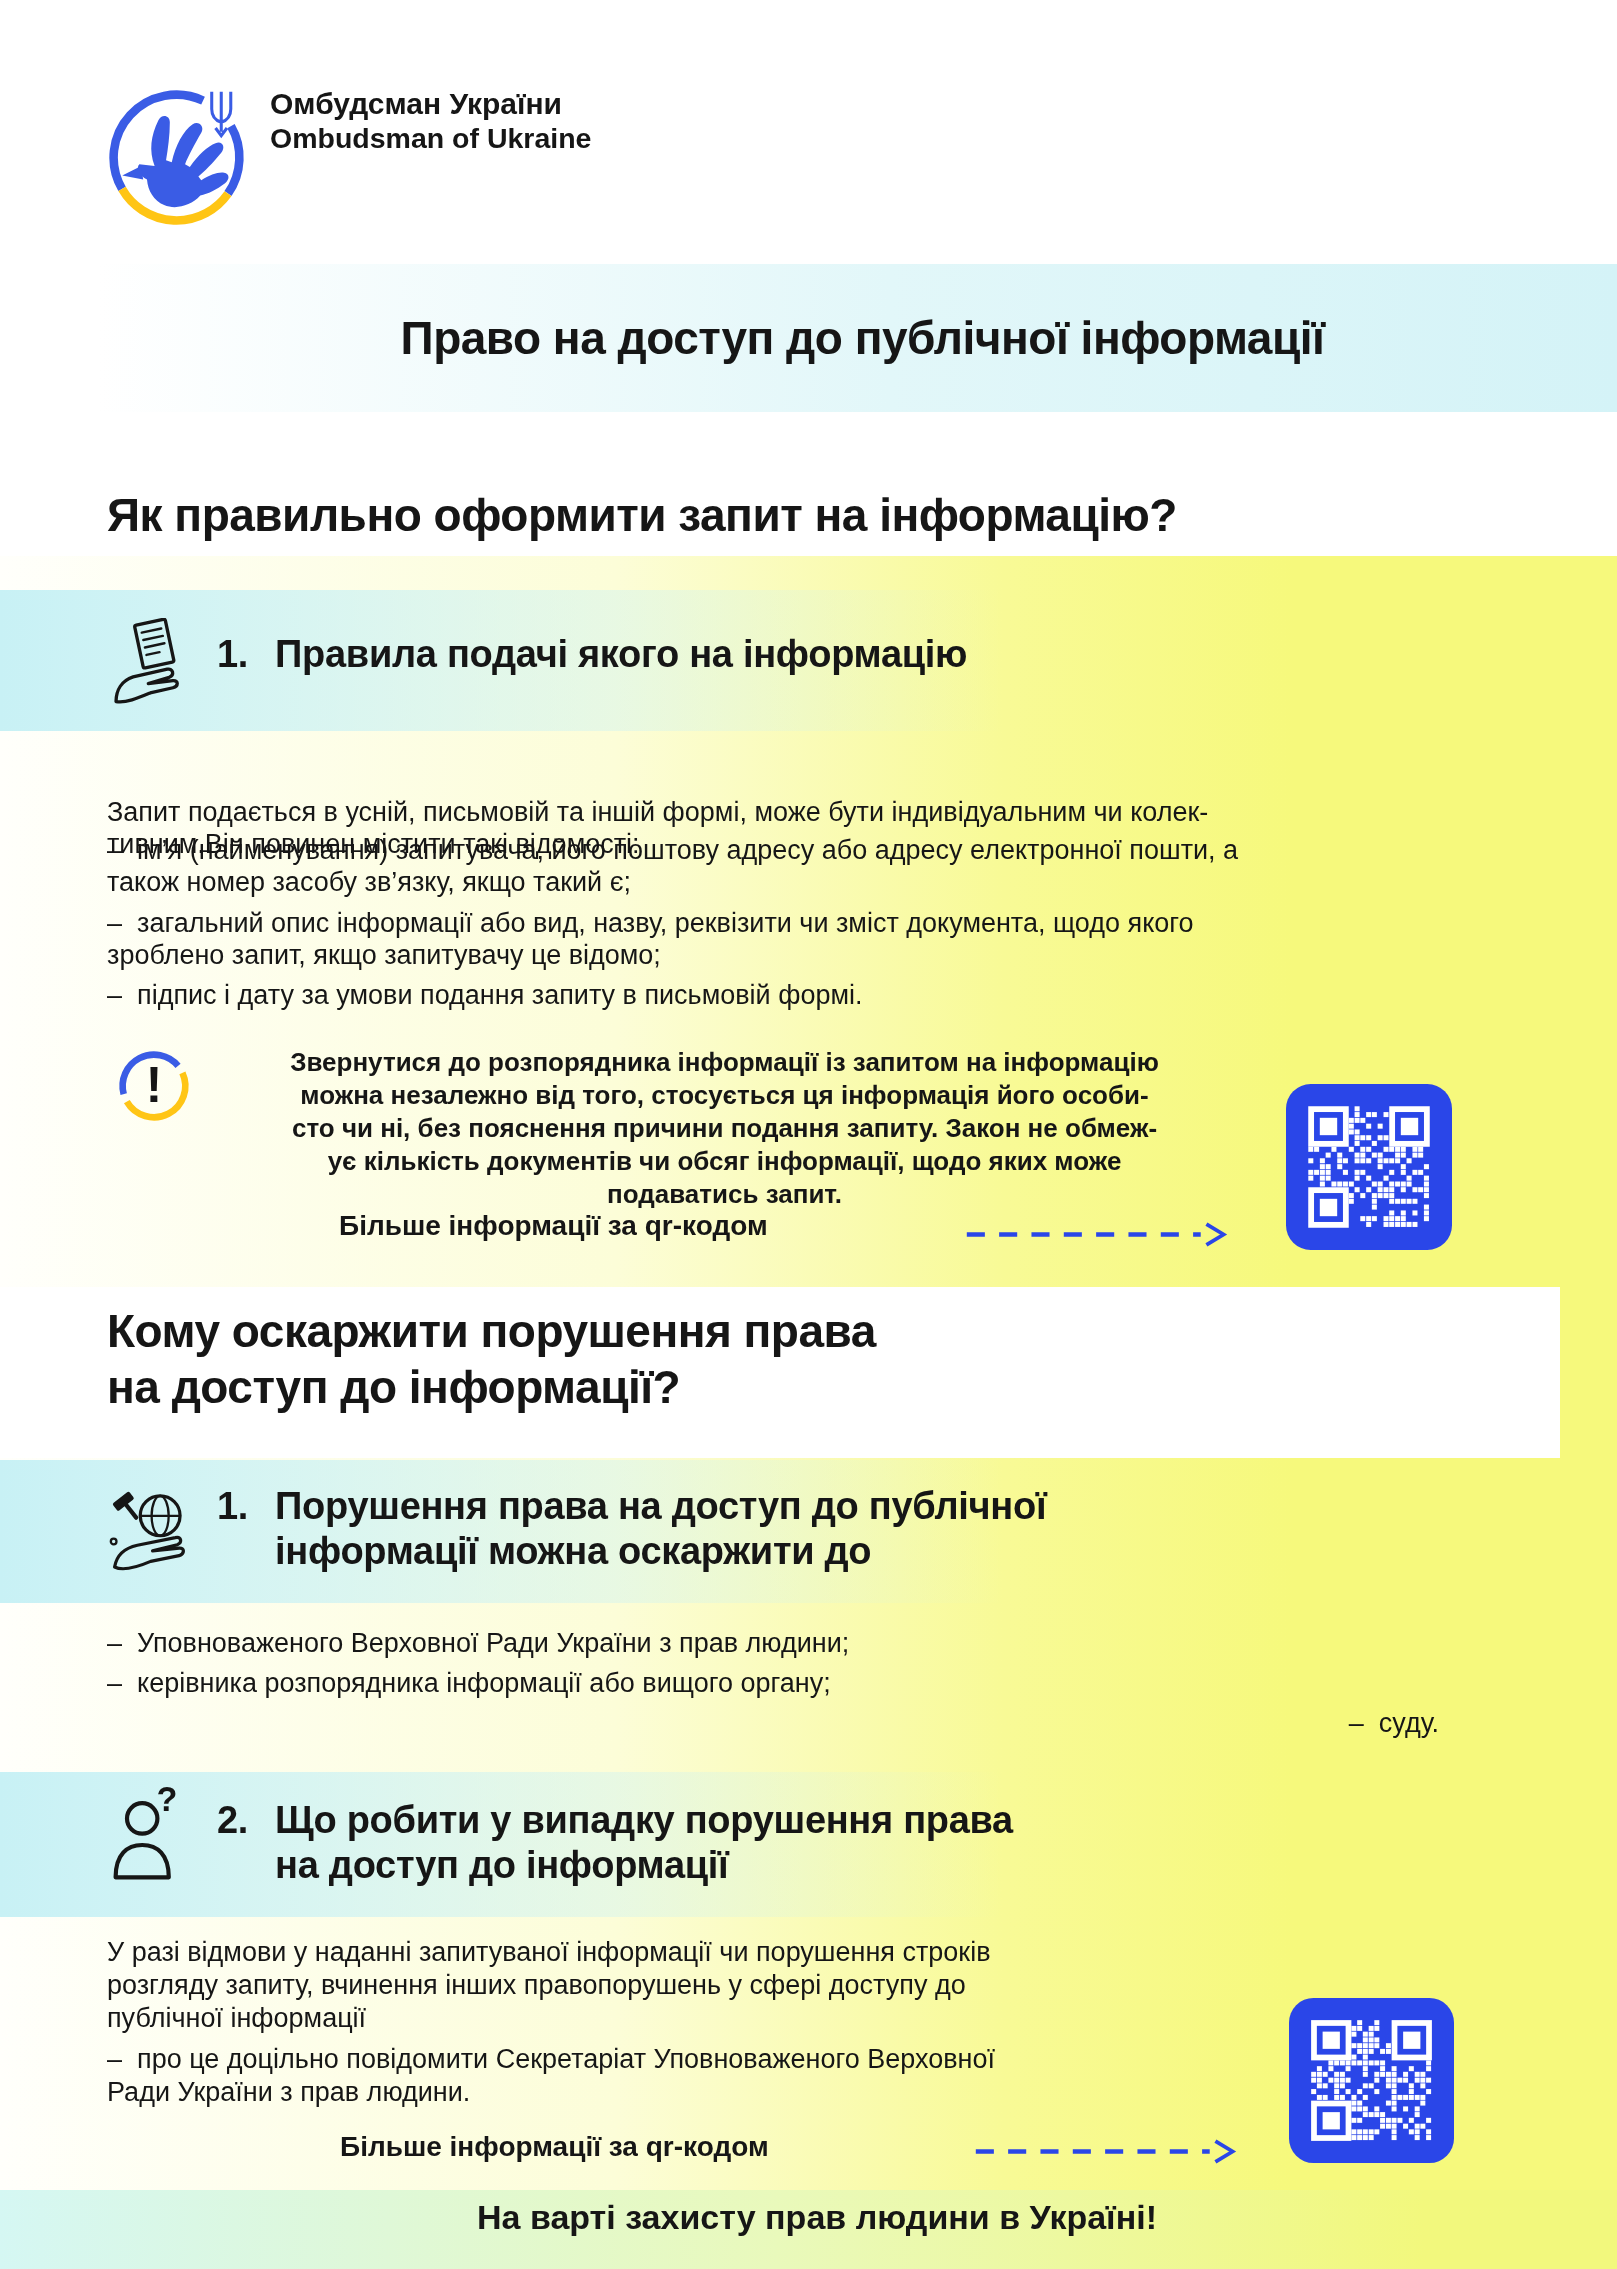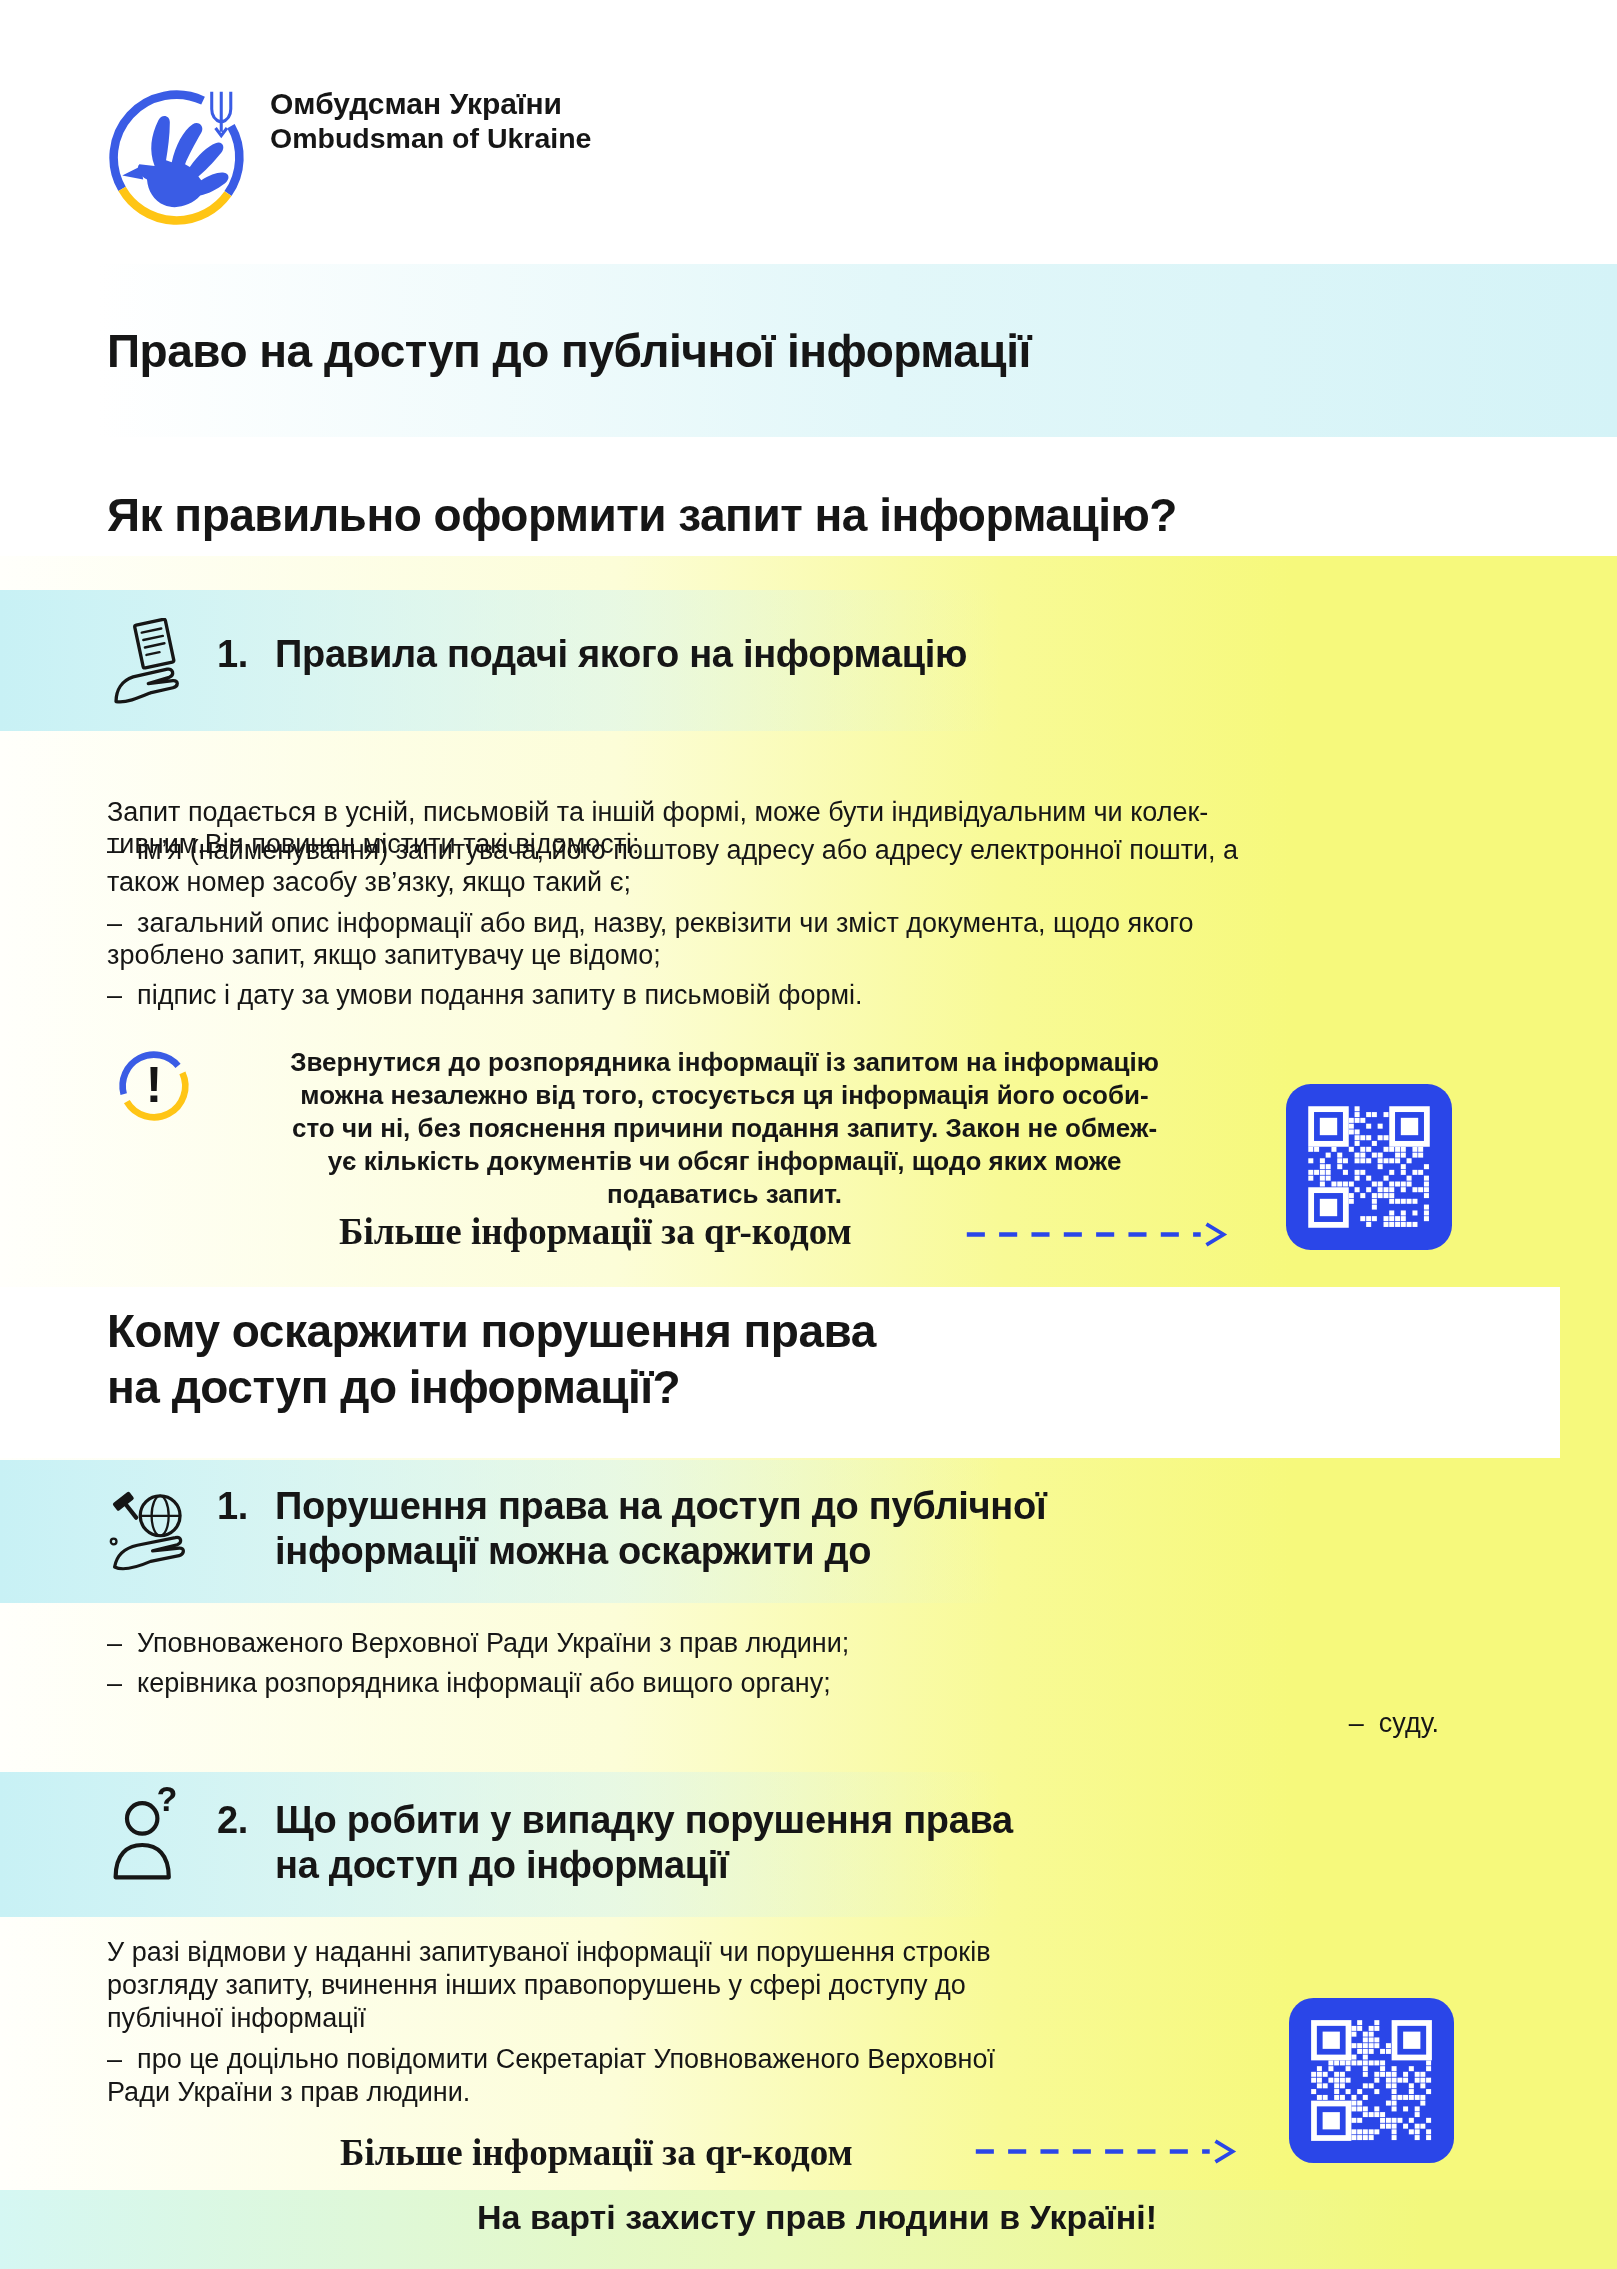--- a/index.html
+++ b/index.html
@@ -9,26 +9,26 @@
     font-family:"Liberation Sans", sans-serif; color:var(--c-text,#161616);
     overflow:hidden; margin:0 auto;
   }
   .abs { position:absolute; }
   .pre { white-space:pre-line; }
   .h1 { font-size:46px; font-weight:700; letter-spacing:-0.5px; line-height:56px; }
   .h2 { font-size:38px; font-weight:700; letter-spacing:-0.3px; line-height:45px; }
   .body-text { font-size:27px; line-height:32px; }
   .body-text-lg { font-size:27px; line-height:33px; }
   .bold-note { font-size:26px; font-weight:700; line-height:33px;text-align:center; }
-  .qr-caption { font-size:37px; font-weight:700;font-family:Liberation Serif, serif; }
+  .qr-caption { font-size:28px; font-weight:700; }
 
   .banner {
-    top:264px; left:0; width:1618px; height:173px;
+    top:264px; left:0; width:1618px; height:148px;
     background:linear-gradient(90deg,#ffffff 6%, #e2f7f9 55%, var(--c-cyan,#d4f3f7) 100%);
-    display:flex; align-items:center; padding-left:107px;
+    display:flex; align-items:center; padding-left:107px;justify-content:center;
   }
   .content-panel {
     top:556px; left:0; width:1618px; height:1634px;
     background:linear-gradient(90deg,#fffffb 0%, #fcfdd8 38%, #f8fa96 62%, var(--c-panel_yellow,#f6f97c) 80%);
   }
   .icon-band {
     left:0; width:1618px;
     background:linear-gradient(90deg, var(--c-band_cyan,#c8f1f5) 0%, rgba(200,241,245,0) 62%);
   }
   .band-head { display:flex; gap:27px; }

